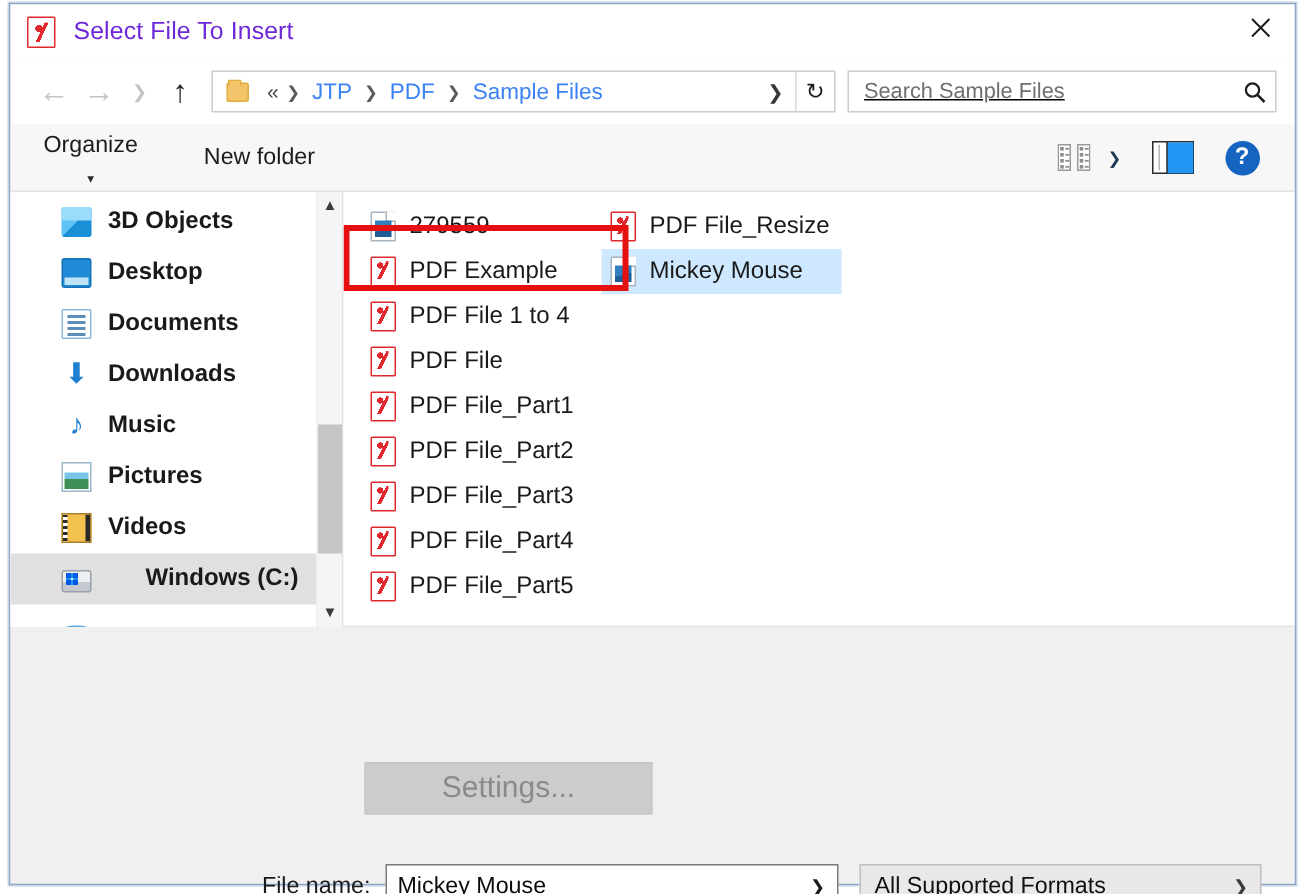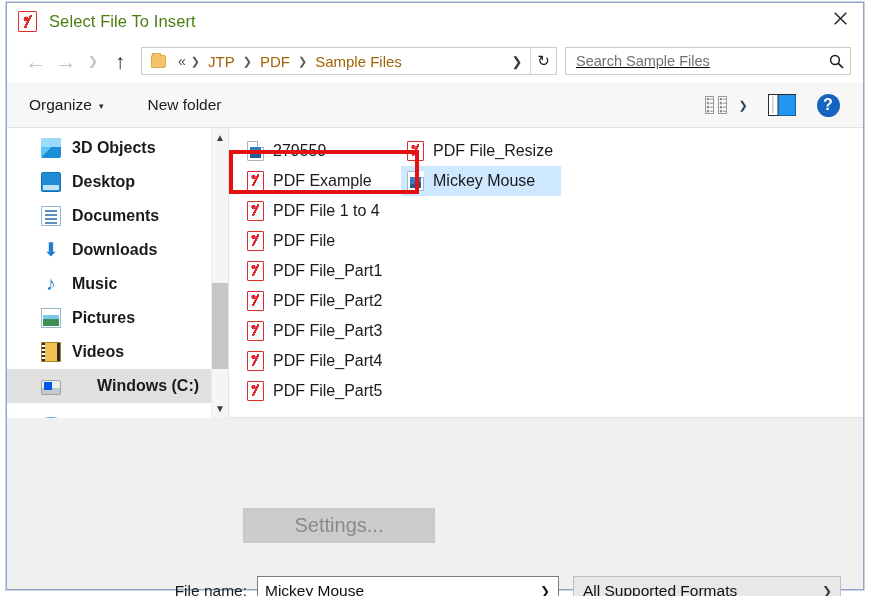--- a/index.html
+++ b/index.html
@@ -46,21 +46,21 @@
     position: absolute;
     left: 4px; top: 3px;
     width: 9px; height: 13px;
     background:
       radial-gradient(circle at 3px 4px, #e0282e 0 2.4px, transparent 2.6px),
       linear-gradient(115deg, transparent 45%, #e0282e 45%, #e0282e 62%, transparent 62%);
   }
   #title-text {
     margin-left: 12px;
     font-size: 16.5px;
-    color: #4d7c0f;
+    color: #6d28d9;
     letter-spacing: .1px;
     white-space: nowrap;
   }
   #close-btn {
     position: absolute;
     right: 0; top: 0;
     width: 46px; height: 31px;
     display: flex; align-items: center; justify-content: center;
   }
   #close-btn svg { display: block; }
@@ -112,21 +112,21 @@
     border: 1px solid #e0ab3f;
     border-bottom: none;
     border-radius: 1px 1px 0 0;
   }
   #crumbs {
     display: flex; align-items: center;
     gap: 0; min-width: 0; overflow: hidden;
   }
   .crumb {
     font-size: 15px;
-    color: #a16207;
+    color: #3b82f6;
     padding: 1px 5px;
     white-space: nowrap;
   }
   .crumb.root { color: #4a4a4a; font-size: 14px; padding-right: 2px; }
   .crumb-sep {
     color: #5b5b5b;
     font-size: 11px;
     padding: 0 3px;
     flex: 0 0 auto;
   }
@@ -179,20 +179,21 @@
     display: flex;
     align-items: center;
     padding: 0 14px 0 22px;
     flex: 0 0 auto;
   }
   .cmdtext {
     font-size: 15.5px;
     color: #1c1c1c;
     display: flex; align-items: center; gap: 7px;
     white-space: nowrap;
+    flex-direction: column;
   }
   #organize-btn { margin-right: 44px; }
   .caret-sm {
     font-size: 9px; color: #2b2b2b; position: relative; top: 1px;
   }
   #cmd-right {
     margin-left: auto;
     display: flex; align-items: center; gap: 0;
   }
   #view-icon {

